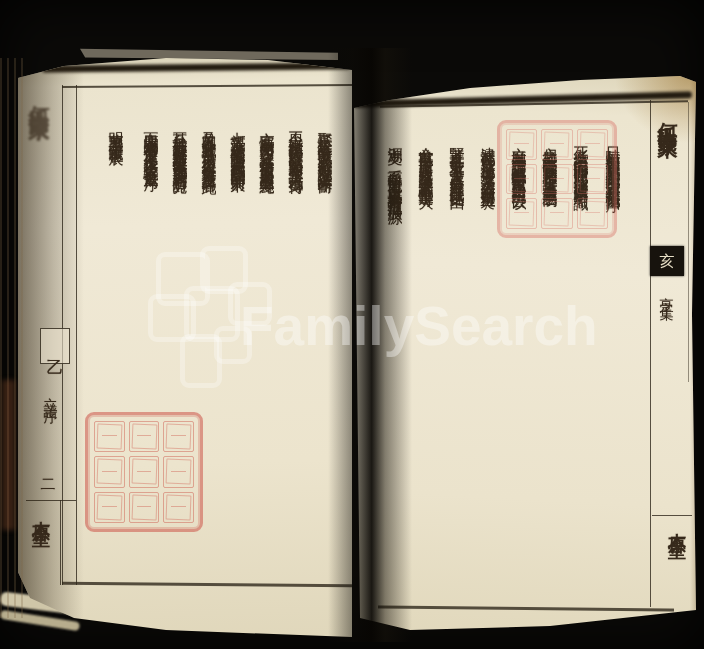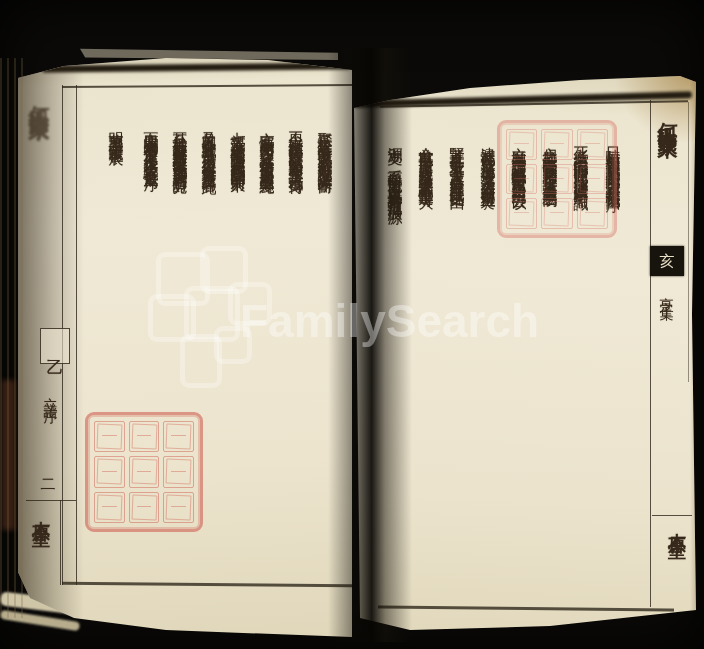--- a/index.html
+++ b/index.html
@@ -84,21 +84,21 @@
   .spine-smear{position:absolute;left:2px;top:380px;width:13px;height:150px;z-index:3;
     background:rgba(150,82,48,.35);filter:blur(2.5px);}
   .stack-strip{position:absolute;background:#cfc6a8;filter:blur(.8px);z-index:1;}
   .strip1{left:0;top:598px;width:110px;height:14px;transform:rotate(7deg);border-radius:6px;}
   .strip2{left:0;top:616px;width:80px;height:9px;transform:rotate(9deg);border-radius:5px;background:#b7ad8d;}
   
   .watermark{position:absolute;left:148px;top:246px;width:430px;height:150px;z-index:50;pointer-events:none;}
   .wm-sq{position:absolute;border:5px solid rgba(255,255,255,.3);border-radius:9px;}
   .wm-text{position:absolute;left:92px;top:48px;
     font-family:"Liberation Sans","DejaVu Sans",sans-serif;font-weight:bold;
-    font-size:46px;color:rgba(255,255,255,.38);letter-spacing:0;white-space:nowrap;}
+    font-size:55px;color:rgba(255,255,255,.38);letter-spacing:0;white-space:nowrap;}
 </style>
 </head>
 <body>
 
 <div id="scan">
 
   <div class="spine-streaks"></div>
   <div class="spine-smear"></div>
   <div class="stack-strip strip1"></div>
   <div class="stack-strip strip2"></div>

